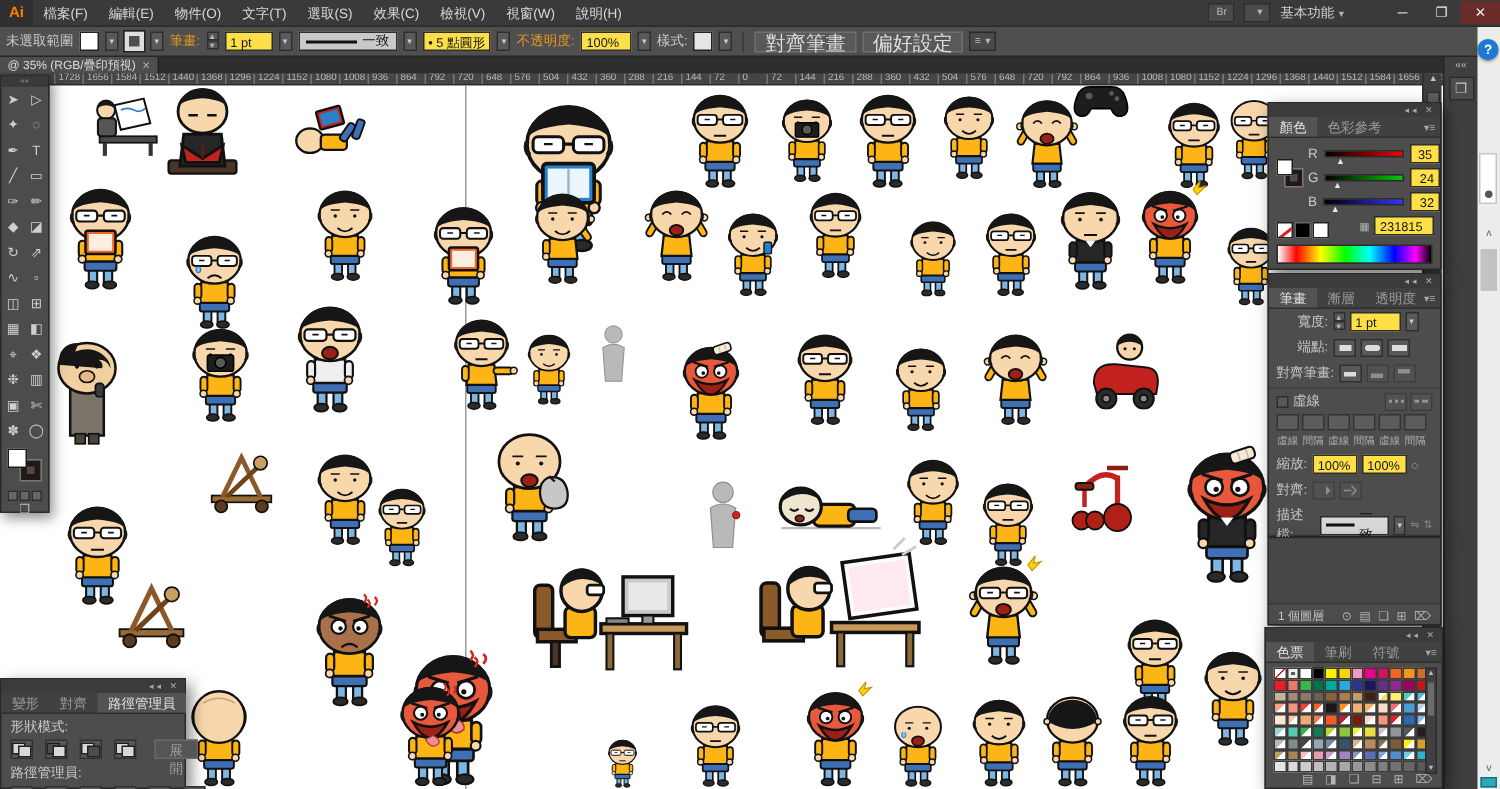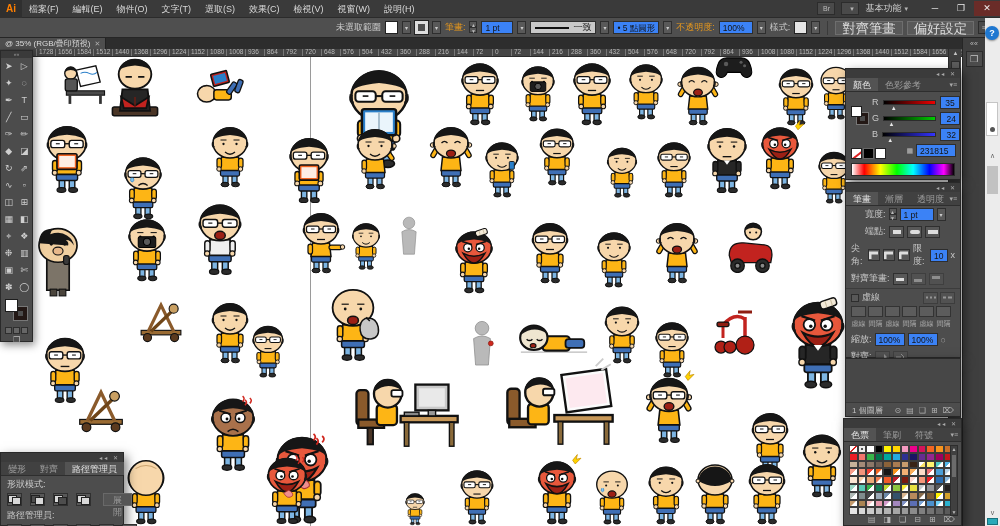--- a/index.html
+++ b/index.html
@@ -5,33 +5,33 @@
   html,body{margin:0;padding:0;background:#2a2a2a;}
   *{box-sizing:border-box;font-family:"Liberation Sans","DejaVu Sans",sans-serif;}
   .app{position:relative;width:1000px;height:526px;overflow:hidden;background:#3e3e3e;font-size:9px;color:#d2d2d2;}
 
   
   .menubar{position:absolute;left:0;top:0;width:1000px;height:18px;background:#3a3a3a;border-bottom:1px solid #2b2b2b;display:flex;align-items:center;}
   .ai-logo{width:22px;height:18px;background:#2f2f2f;color:#ff7f00;font-weight:bold;font-size:10px;text-align:center;line-height:18px;}
   .menu-item{padding:0 7px;line-height:18px;color:#d8d8d8;cursor:default;white-space:nowrap;}
   .menubar-right{margin-left:auto;display:flex;align-items:center;height:18px;}
   .mb-icon{width:18px;height:13px;background:#4a4a4a;border:1px solid #2c2c2c;margin-right:6px;font-size:7px;color:#bbb;text-align:center;line-height:12px;}
-  .workspace{color:#d0d0d0;margin-right:14px;}
+  .workspace{color:#d0d0d0;margin-right:26px;}
   .caret::after{content:"▾";font-size:7px;color:#b5b5b5;margin-left:3px;}
   .winbtns{display:flex;}
   .winbtn{width:26px;height:15px;text-align:center;line-height:14px;font-size:9px;color:#eee;}
   .winbtn.close{background:#6a2c28;}
 
   
-  .controlbar{position:absolute;left:0;top:18px;width:1000px;height:20px;background:#4f4f4f;border-bottom:1px solid #262626;display:flex;align-items:center;gap:4px;padding:0 4px;justify-content:flex-end;}
+  .controlbar{position:absolute;left:0;top:18px;width:1000px;height:20px;background:#4f4f4f;border-bottom:1px solid #262626;display:flex;align-items:center;gap:4px;padding:0 4px;}
   .cb-label{color:#c9c9c9;white-space:nowrap;}
   .cb-hot{color:#e8981c;white-space:nowrap;}
   .swatchbox{width:13px;height:13px;background:#fff;border:1px solid #222;}
   .swatchbox.stroke{background:#4f4f4f;border:3px solid #dedede;outline:1px solid #222;width:13px;height:13px;}
-  .val{background:#3b82f6;color:#151515;border:1px solid #2e2e2e;height:13px;line-height:12px;padding:0 3px;font-size:8.5px;white-space:nowrap;}
+  .val{background:#fde047;color:#151515;border:1px solid #2e2e2e;height:13px;line-height:12px;padding:0 3px;font-size:8.5px;white-space:nowrap;}
   .dd{width:9px;height:13px;background:#595959;border:1px solid #2e2e2e;font-size:6px;color:#ccc;text-align:center;line-height:12px;}
   .stepper{display:inline-flex;flex-direction:column;width:8px;height:13px;}
   .stepper span{height:6px;font-size:5px;line-height:6px;color:#bbb;background:#585858;border:1px solid #2e2e2e;text-align:center;}
   .linebox{background:#c9c9c9;color:#111;height:13px;display:flex;align-items:center;padding:0 4px;gap:4px;border:1px solid #2e2e2e;}
   .linebox .ln{display:inline-block;width:34px;height:2px;background:#111;}
   .cb-btn{background:#595959;border:1px solid #6e6e6e;color:#ddd;height:14px;line-height:13px;padding:0 6px;white-space:nowrap;}
   .cb-sep{width:1px;height:14px;background:#3a3a3a;margin:0 3px;}
 
   
   .tabbar{position:absolute;left:0;top:38px;width:962px;height:11px;background:#2d2d2d;}
@@ -1756,41 +1756,20 @@
       <span class="ibtn">
           <svg width="11" height="8">
             <line x1="3" y1="4" x2="9" y2="4" stroke="#ddd" stroke-width="4" stroke-linecap="round"></line>
           </svg>
         </span>
       <span class="ibtn">
           <svg width="11" height="8">
             <line x1="3" y1="4" x2="9" y2="4" stroke="#ddd" stroke-width="4" stroke-linecap="square"></line>
           </svg>
         </span>
-    </div>
-    <div class="prow">
-        <span>尖角:</span>
-      <span class="ibtn">
-          <svg width="10" height="9">
-            <path d="M1,8 V2 H9" fill="none" stroke="#ddd" stroke-width="3" stroke-linejoin="miter"></path>
-          </svg>
-        </span>
-      <span class="ibtn">
-          <svg width="10" height="9">
-            <path d="M1,8 V2 H9" fill="none" stroke="#ddd" stroke-width="3" stroke-linejoin="round"></path>
-          </svg>
-        </span>
-      <span class="ibtn">
-          <svg width="10" height="9">
-            <path d="M1,8 V2 H9" fill="none" stroke="#ddd" stroke-width="3" stroke-linejoin="bevel"></path>
-          </svg>
-        </span>
-      <span>限度:</span>
-      <span class="val" style="width:20px;">10</span>
-      <span>x</span>
     </div>
     <div class="prow">
         <span>對齊筆畫:</span>
       <span class="ibtn">
           <svg width="10" height="8">
             <rect x="1" y="3" width="8" height="3" fill="#ddd"></rect>
           </svg>
         </span>
       <span class="ibtn" style="opacity:.45;">
           <svg width="10" height="8">

